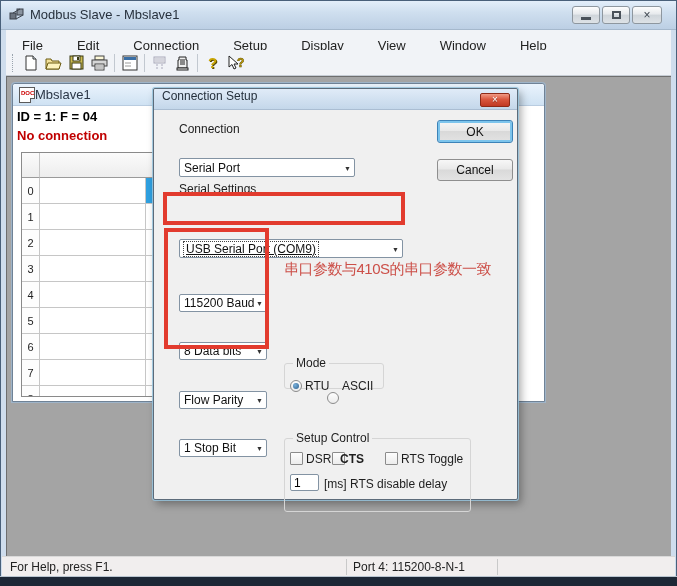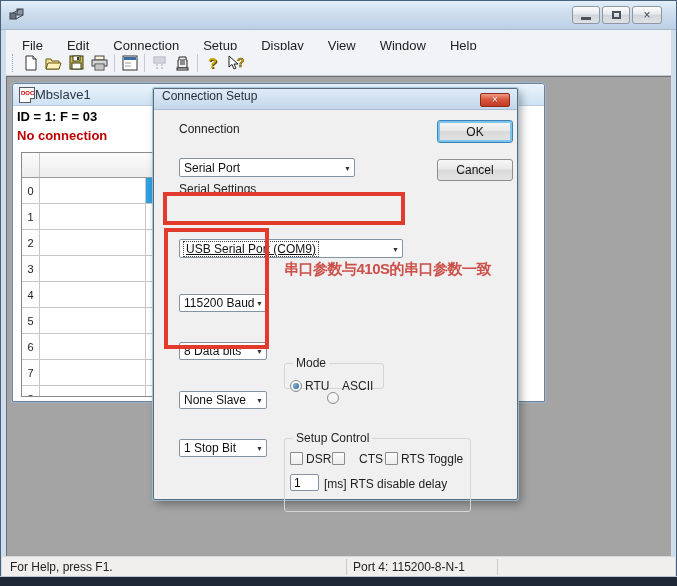--- a/index.html
+++ b/index.html
@@ -19,21 +19,21 @@
     background:linear-gradient(#fdfdfd,#e6e9ec 45%,#cfd5da 50%,#dde2e6);
     display:flex; align-items:center; justify-content:center; color:#3f4750;
     font-size:11px; line-height:1; }
   #btn-min  { left:572px; width:28px; }
   #btn-max  { left:602px; width:28px; }
   #btn-close{ left:632px; width:30px; font-size:12px; }
   .minbar { width:10px; height:3px; background:#4a525a; margin-top:6px; }
   .restorebox { width:9px; height:8px; border:2px solid #4a525a; }
 
   #menubar { left:6px; top:30px; right:6px; height:32px; background:#f1f3f7;
-    display:flex; align-items:center; padding-left:8px; gap:8px;
+    display:flex; align-items:center; padding-left:8px; gap:18px;
     border-bottom:1px solid #e2e6ec; }
   .menu-item { padding:2px 8px; font-size:13px; color:#222; }
 
   #toolbar { left:6px; top:50px; right:6px; height:26px; background:#f1f3f7;
     display:flex; align-items:center; padding-left:6px; border-bottom:1px solid #c6ccd4; }
   .grip { width:3px; height:18px; border-left:1px dotted #9aa4ae; margin-right:4px; }
   .tbtn { width:23px; height:22px; display:flex; align-items:center; justify-content:center; }
   .tsep { width:1px; height:18px; background:#c2c8d0; margin:0 3px; }
 
   
@@ -140,20 +140,21 @@
 <div id="frame" class="abs">
 
   <div id="titlebar" class="abs"></div>
   <div id="app-icon" class="abs">
     <svg width="16" height="16" viewBox="0 0 16 16">
       <rect x="1" y="6" width="6" height="6" fill="#6b7480" stroke="#3a414a"></rect>
       <rect x="8" y="2" width="6" height="6" fill="#8a94a0" stroke="#3a414a"></rect>
       <path d="M4 6 L11 2 M7 12 L14 8" stroke="#3a414a" fill="none"></path>
     </svg>
   </div>
+  <div id="title-text" class="abs">Modbus Slave - Mbslave1</div>
   <div id="btn-min" class="abs winbtn">
       <div class="minbar"></div>
     </div>
   <div id="btn-max" class="abs winbtn">
       <div class="restorebox"></div>
     </div>
   <div id="btn-close" class="abs winbtn">
       <span>×</span>
     </div>
 
@@ -236,21 +237,21 @@
   <div id="mdi" class="abs"></div>
 
   <div id="docwin" class="abs">
     <div id="doc-titlebar">
       <div class="docicon">
         <div class="band">DOC</div>
         <div class="fold"></div>
       </div>
       <span id="doc-title-text">Mbslave1</span>
     </div>
-    <div id="id-line" class="abs">ID = 1: F = 03</div>
+    <div id="id-line" class="abs">ID = 1: F = 04</div>
     <div id="conn-line" class="abs">No connection</div>
 
     <div id="regtable" class="abs">
       <div class="trow header">
         <div class="tcell c-num"></div>
         <div class="tcell c-extra"></div>
       </div>
       <div class="trow">
           <div class="tcell c-num">0</div>
           <div class="tcell c-alias"></div>
@@ -329,44 +330,44 @@
 
     <div class="abs combo" style="left:25px;top:146px;width:88px;height:18px;">
       <span>115200 Baud</span>
       <span class="arrow">▼</span>
     </div>
     <div class="abs combo" style="left:25px;top:176px;width:88px;height:18px;">
       <span>8 Data bits</span>
       <span class="arrow">▼</span>
     </div>
     <div class="abs combo" style="left:25px;top:207px;width:88px;height:18px;">
-      <span>None Slave</span>
+      <span>Flow Parity</span>
       <span class="arrow">▼</span>
     </div>
     <div class="abs combo" style="left:25px;top:237px;width:88px;height:18px;">
       <span>1 Stop Bit</span>
       <span class="arrow">▼</span>
     </div>
 
     <div class="abs group" style="left:130px;top:143px;width:100px;height:26px;">
       <span class="gtitle">Mode</span>
       <div class="abs radio sel" style="left:5px;top:16px;"></div>
       <div class="abs lbl" style="left:20px;top:15px;">RTU</div>
       <div class="abs radio" style="left:42px;top:16px;"></div>
       <div class="abs lbl" style="left:57px;top:15px;">ASCII</div>
     </div>
 
-    <div id="annotation" class="abs" style="left:130px;top:171px;font-weight:bold;">串口参数与410S的串口参数一致</div>
+    <div id="annotation" class="abs" style="left:130px;top:171px;">串口参数与410S的串口参数一致</div>
 
     <div class="abs group" style="left:130px;top:192px;width:187px;height:74px;">
       <span class="gtitle">Setup Control</span>
       <div class="abs cb" style="left:5px;top:13px;"></div>
       <div class="abs lbl" style="left:21px;top:13px;">DSR</div>
       <div class="abs cb" style="left:47px;top:13px;"></div>
-      <div class="abs lbl" style="left:74px;top:13px;">CTS</div>
+      <div class="abs lbl" style="left:55px;top:13px;font-weight:bold;">CTS</div>
       <div class="abs cb" style="left:100px;top:13px;"></div>
       <div class="abs lbl" style="left:116px;top:13px;">RTS Toggle</div>
       <input class="abs tinput" style="left: 5px; top: 35px; width: 29px; height: 17px;" value="1">
       <div class="abs lbl" style="left:39px;top:38px;">[ms] RTS disable delay</div>
     </div>
 
     <div class="abs redbox" style="left:9px;top:103px;width:242px;height:33px;"></div>
     <div class="abs redbox" style="left:10px;top:139px;width:105px;height:121px;"></div>
   </div>
 

